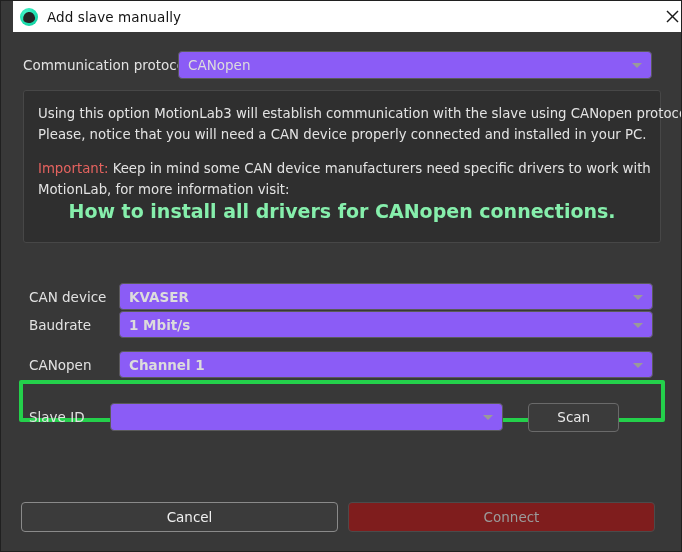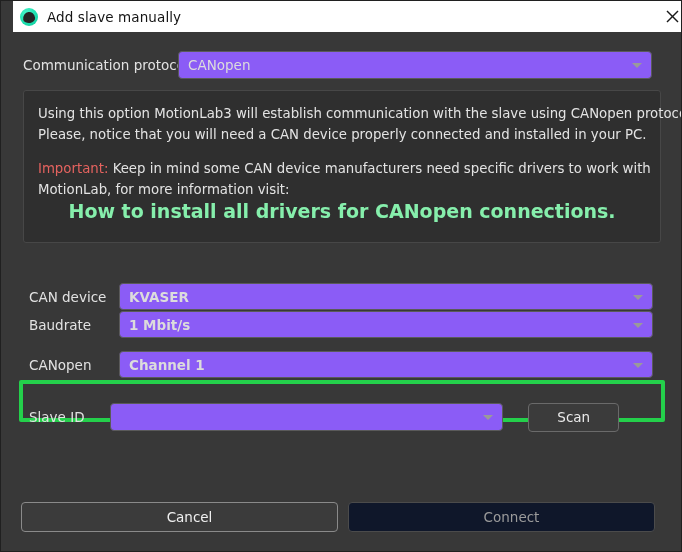--- a/index.html
+++ b/index.html
@@ -248,21 +248,21 @@
   .btn-cancel {
     left: 20px;
     width: 317px;
     background: #3b3b3b;
     border: 1px solid #8a8a8a;
     color: #f0f0f0;
   }
   .btn-connect {
     left: 347px;
     width: 307px;
-    background: #0f172a;
+    background: #7f1d1d;
     border: 1px solid #4b4b4b;
     color: #9b9b9b;
     cursor: default;
     text-align: right;
   }
 </style>
 </head>
 <body>
 
 <div id="app">

